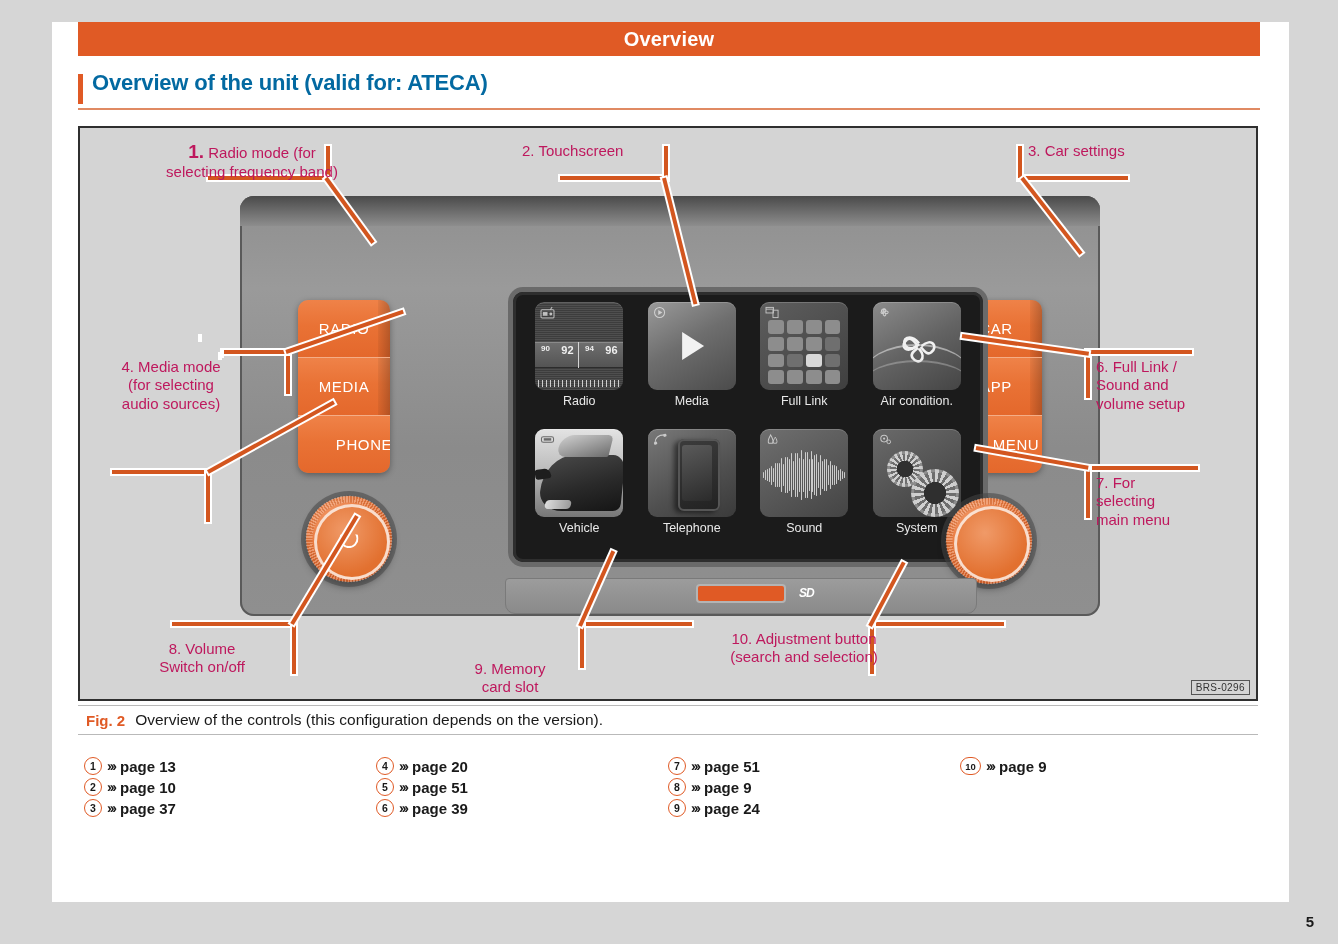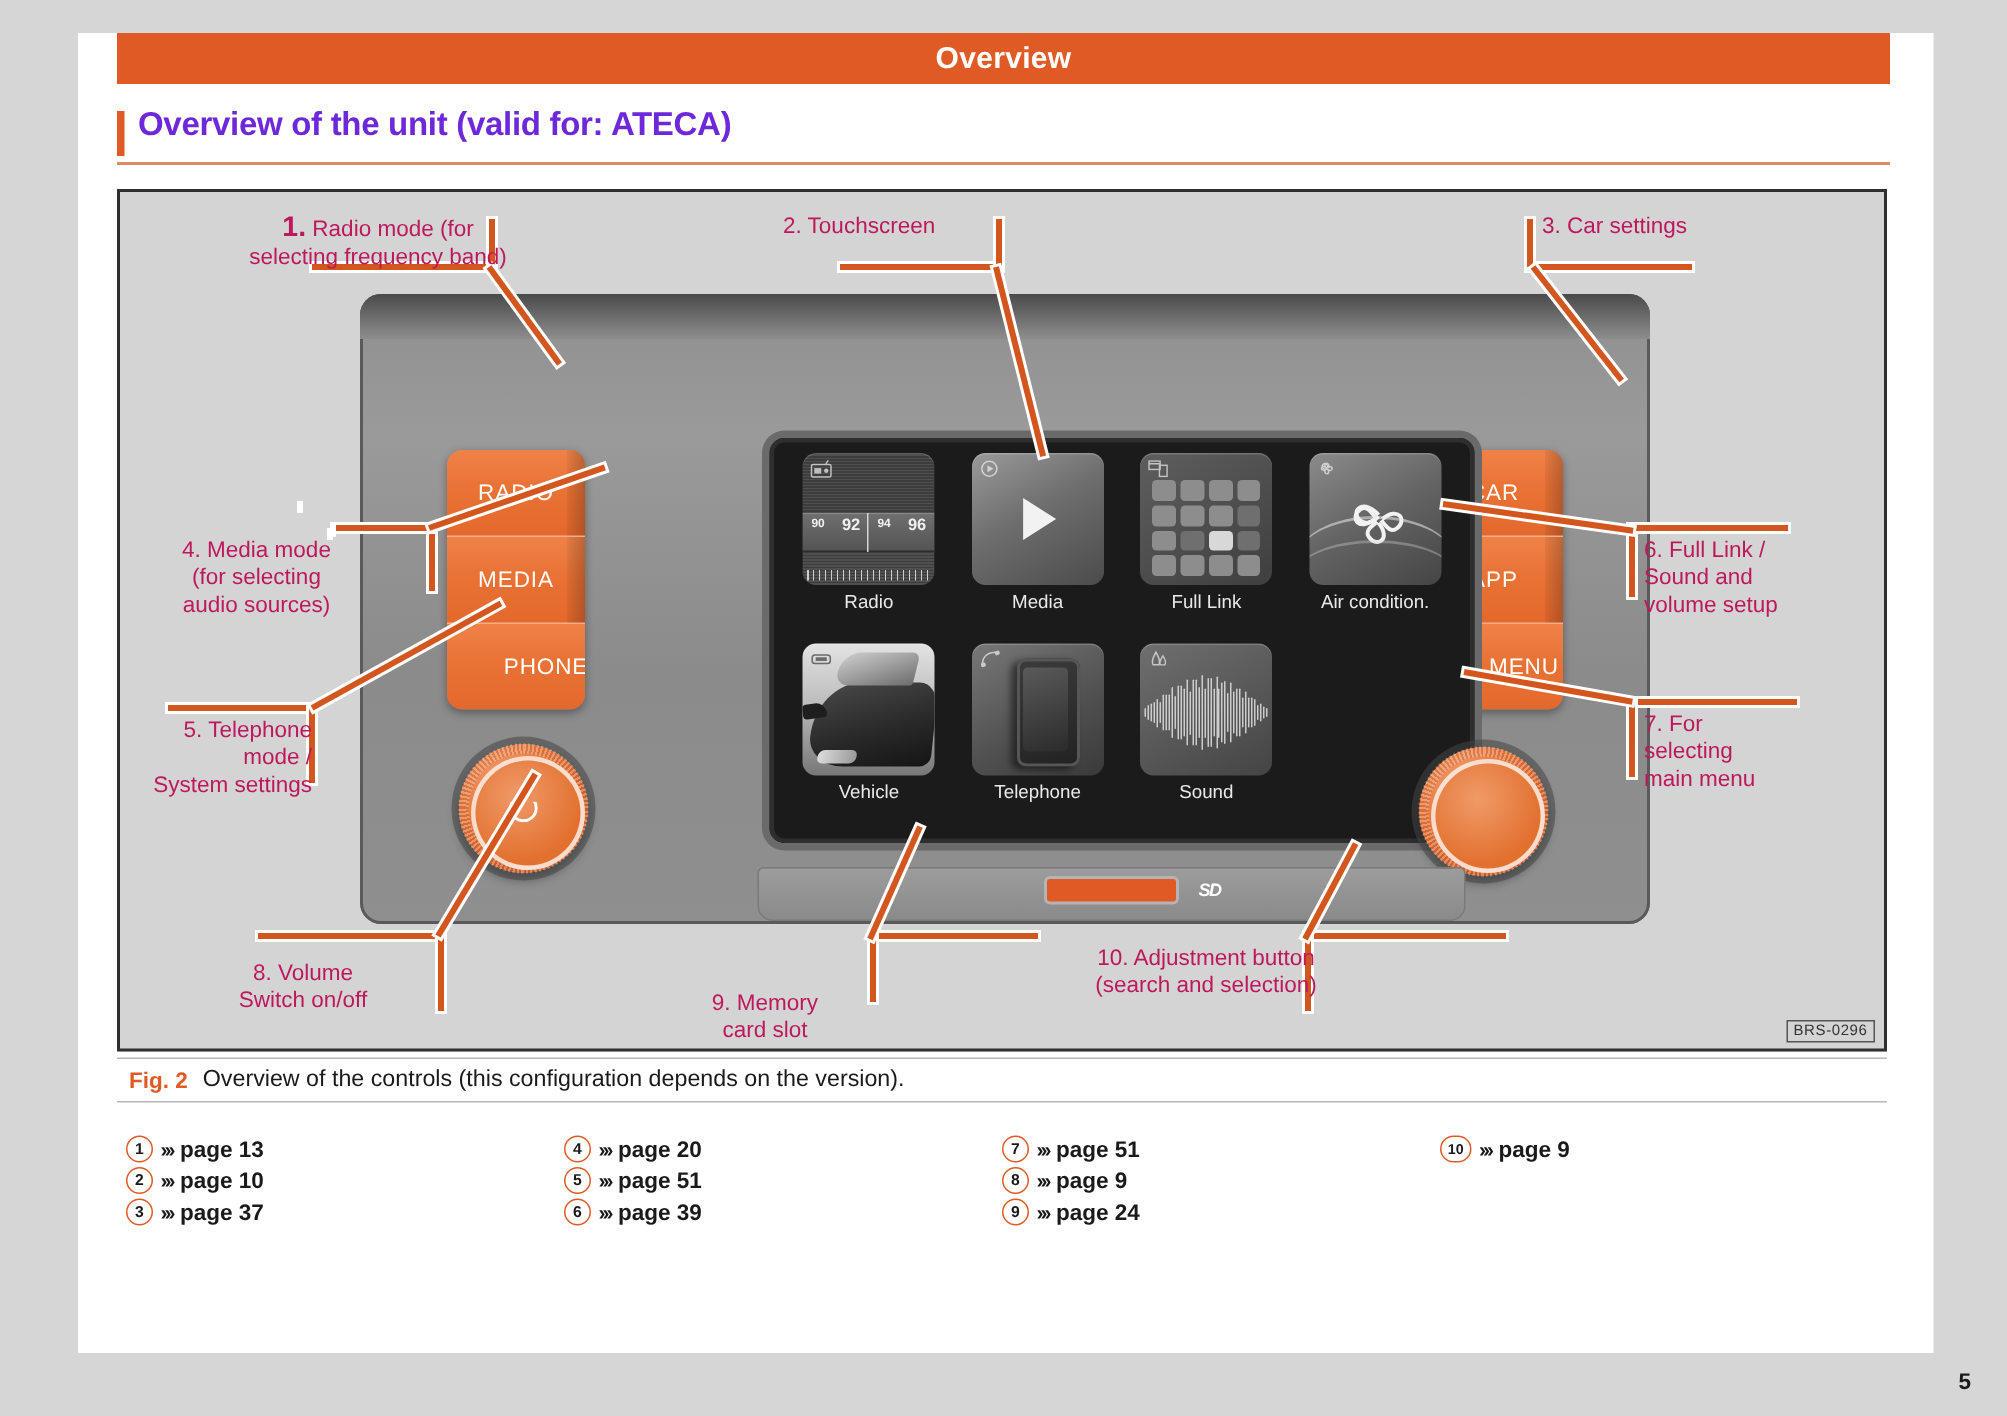--- a/index.html
+++ b/index.html
@@ -24,21 +24,21 @@
   }
   
   #section-title-wrap{
     position:absolute;left:78px;top:70px;width:1182px;height:40px;
   }
   #section-title-rule{
     position:absolute;left:0;top:4px;width:5px;height:30px;background:#e05a25;
   }
   #section-title{
     position:absolute;left:14px;top:0px;
-    font-size:22px;font-weight:bold;color:#6d28d9;
+    font-size:22px;font-weight:bold;color:#0369a1;
     letter-spacing:-0.2px;
     white-space:nowrap;
   }
   #section-underline{
     position:absolute;left:0;top:38px;width:1182px;height:2px;background:#e08a63;
   }
   
   #figure-box{
     position:absolute;left:78px;top:126px;width:1180px;height:575px;
     background:#d4d4d4;
@@ -504,20 +504,32 @@
                 <i style="height: 18.7px;"></i>
                 <i style="height: 10.8px;"></i>
                 <i style="height: 12.6px;"></i>
                 <i style="height: 8.6px;"></i>
                 <i style="height: 6px;"></i>
               </div>
           </div>
           <div class="tile-label">Sound</div>
         </div>
 
+        <div class="tile">
+          <div class="tile-art sys-art">
+            <svg class="mini-icon" viewBox="0 0 16 14">
+              <circle cx="6.5" cy="6" r="3.6" fill="none" stroke="#e8e8e8" stroke-width="1.1"></circle>
+              <circle cx="6.5" cy="6" r="1.2" fill="#e8e8e8"></circle>
+              <circle cx="11.5" cy="9.5" r="2" fill="none" stroke="#e8e8e8" stroke-width="1"></circle>
+            </svg>
+            <div class="gear g1"></div>
+            <div class="gear g2"></div>
+          </div>
+          <div class="tile-label">System</div>
+        </div>
 
       </div>
     </div>
 
     <div class="knob volume">
       <div class="knurl"></div>
       <div class="ring"></div>
       <div class="power-sym"></div>
       <div class="power-bar"></div>
     </div>
@@ -588,25 +600,20 @@
   <div class="callout" style="left:948px;top:14px;">
     <span>3. Car settings</span>
   </div>
 
   <div class="callout" style="left:10px;top:230px;width:162px;text-align:center;">
     <div>4.  Media mode</div>
     <div>(for selecting</div>
     <div>audio sources)</div>
   </div>
 
-  <div class="callout" style="left:0px;top:350px;width:128px;text-align:right;">
-    <div>5. Telephone</div>
-    <div>mode /</div>
-    <div>System settings</div>
-  </div>
 
   <div class="callout" style="left:1016px;top:230px;width:120px;">
     <div>6. Full Link /</div>
     <div>Sound and</div>
     <div>volume setup</div>
   </div>
 
   <div class="callout" style="left:1016px;top:346px;width:120px;">
     <div>7. For</div>
     <div>selecting</div>

